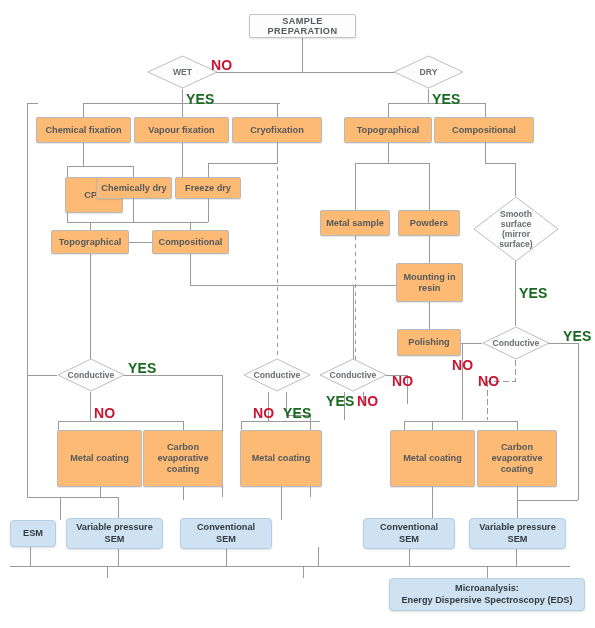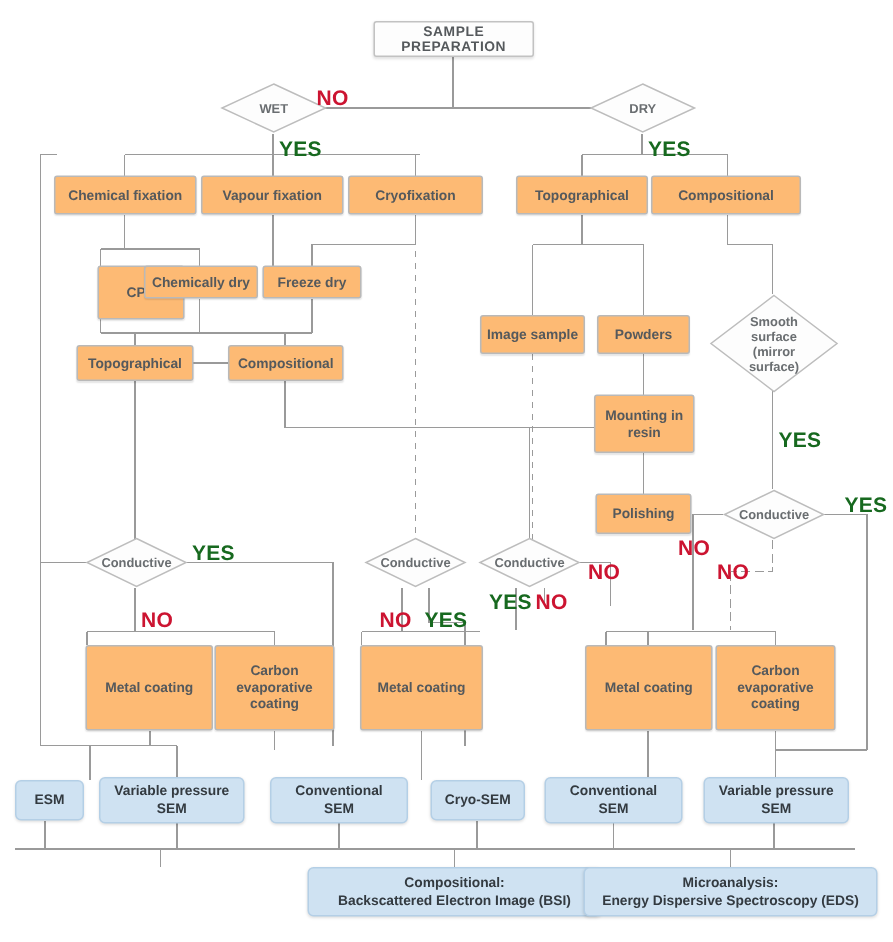--- a/index.html
+++ b/index.html
@@ -193,21 +193,21 @@
     </svg>
     <div class="dlabel" style="flex-direction:column;">
       <span>Smooth</span>
       <span>surface</span>
       <span>(mirror</span>
       <span>surface)</span>
     </div>
   </div>
   <div class="edgelabel yes" style="left:519px;top:285px;">YES</div>
 
-  <div class="node proc" style="left:320px;top:210px;width:70px;height:26px;">Image sample</div>
+  <div class="node proc" style="left:320px;top:210px;width:70px;height:26px;">Metal sample</div>
   <div class="node proc" style="left:398px;top:210px;width:62px;height:26px;">Powders</div>
 
   <div class="node proc" style="left:396px;top:263px;width:67px;height:39px;flex-direction:column;">
     <span>Mounting in</span>
     <span>resin</span>
   </div>
 
   <div class="node proc" style="left:397px;top:329px;width:64px;height:27px;">Polishing</div>
   <div class="edgelabel no" style="left:452px;top:357px;">NO</div>
 
@@ -268,35 +268,28 @@
     <span>ESM</span>
   </div>
   <div class="node blue" style="left:66px;top:518px;width:97px;height:31px;flex-direction:column;">
     <span>Variable pressure</span>
     <span>SEM</span>
   </div>
   <div class="node blue" style="left:180px;top:518px;width:92px;height:31px;flex-direction:column;">
     <span>Conventional</span>
     <span>SEM</span>
   </div>
-  <div class="node blue" style="left:287px;top:520px;width:63px;height:27px;">
-    <span>Cryo-SEM</span>
-  </div>
   <div class="node blue" style="left:363px;top:518px;width:92px;height:31px;flex-direction:column;">
     <span>Conventional</span>
     <span>SEM</span>
   </div>
   <div class="node blue" style="left:469px;top:518px;width:97px;height:31px;flex-direction:column;">
     <span>Variable pressure</span>
     <span>SEM</span>
   </div>
 
-  <div class="node blue" style="left:205px;top:578px;width:196px;height:33px;flex-direction:column;">
-    <span>Compositional:</span>
-    <span>Backscattered Electron Image (BSI)</span>
-  </div>
   <div class="node blue" style="left:389px;top:578px;width:196px;height:33px;flex-direction:column;">
     <span>Microanalysis:</span>
     <span>Energy Dispersive Spectroscopy (EDS)</span>
   </div>
 
 
 </div>
 
 </body></html>

